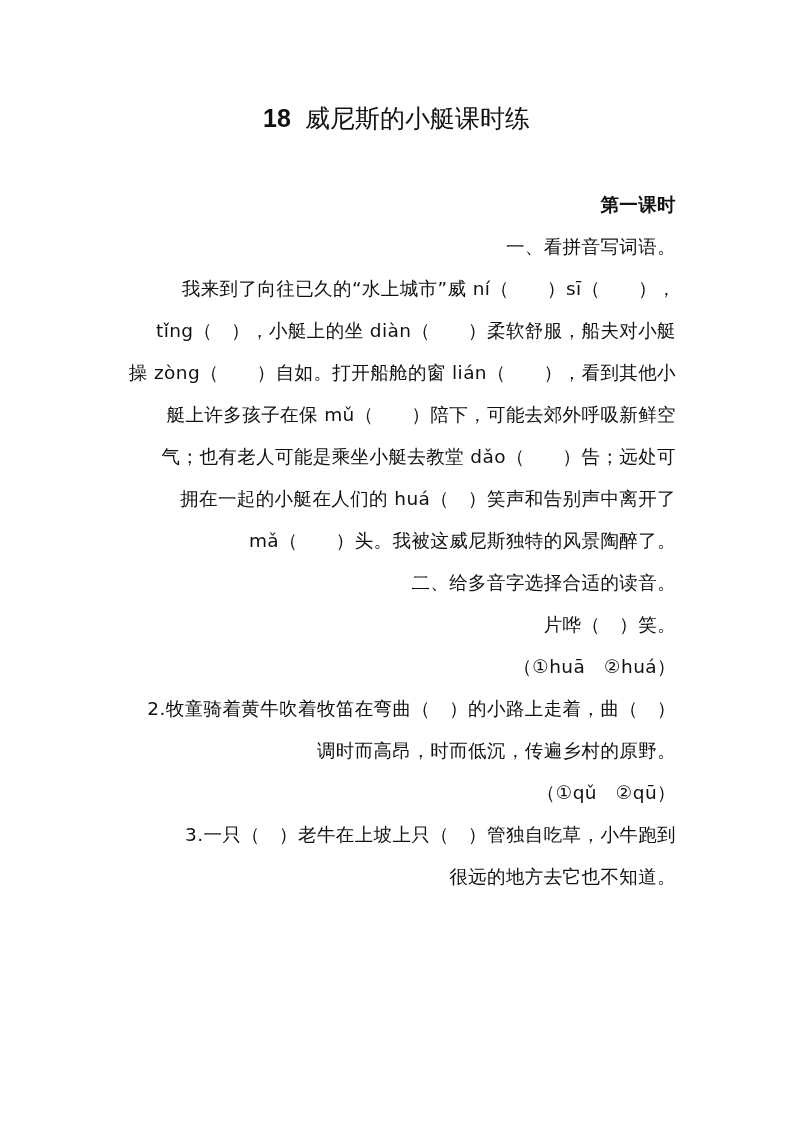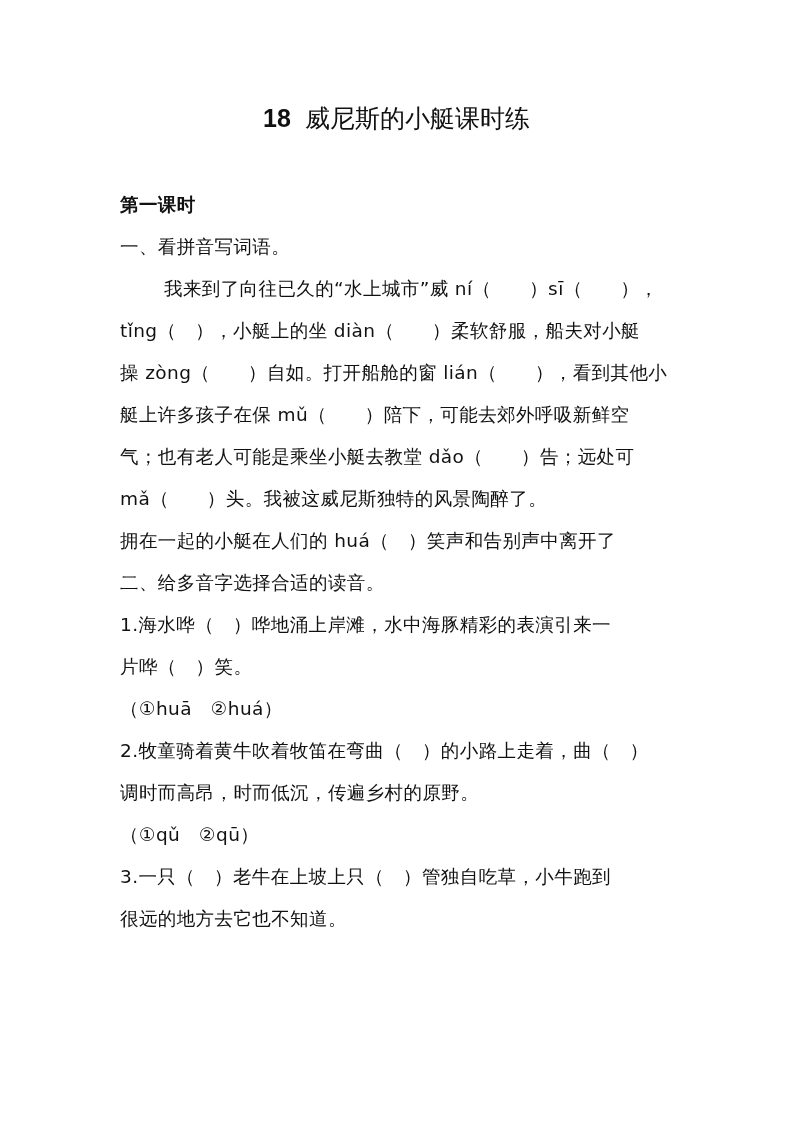--- a/index.html
+++ b/index.html
@@ -2,49 +2,48 @@
 <html><head>
   <meta charset="utf-8">
   <style>
     html, body { margin: 0; padding: 0; background: #ffffff; }
     body { width: 793px; height: 1122px; position: relative; overflow: hidden;
            font-family: "DejaVu Sans", "Liberation Sans", sans-serif; color: #111; }
     .title { position: absolute; top: 100px; left: 0; width: 793px; text-align: center;
              font-size: 25px; line-height: 36px; }
     .title .num { font-family: "Liberation Sans", sans-serif; font-weight: bold; margin-right: 14px; margin-top: 41px; }
     .page { position: absolute; left: 120px; top: 184px; width: 556px; }
-    .line { font-size: 18.5px; line-height: 42px; height: 42px; white-space: nowrap; letter-spacing: 0.4px; }
+    .line { font-size: 18.5px; line-height: 42px; height: 42px; white-space: nowrap; letter-spacing: 0.4px; text-align: right; }
     .bold { font-weight: bold; }
     .indent { padding-left: 44px; }
   </style>
 </head>
 <body>
 
 <div class="title">
   <span class="num">18</span><span>威尼斯的小艇课时练</span>
 </div>
 
 <div class="page">
   <div class="line bold">第一课时</div>
   <div class="line">一、看拼音写词语。</div>
 
   <div>
     <div class="line indent">我来到了向往已久的“水上城市”威 ní（　　）sī（　　），</div>
     <div class="line">tǐng（　），小艇上的坐 diàn（　　）柔软舒服，船夫对小艇</div>
     <div class="line">操 zòng（　　）自如。打开船舱的窗 lián（　　），看到其他小</div>
     <div class="line">艇上许多孩子在保 mǔ（　　）陪下，可能去郊外呼吸新鲜空</div>
     <div class="line">气；也有老人可能是乘坐小艇去教堂 dǎo（　　）告；远处可</div>
+    <div class="line">拥在一起的小艇在人们的 huá（　）笑声和告别声中离开了</div>
     <div class="line">mǎ（　　）头。我被这威尼斯独特的风景陶醉了。</div>
-    <div class="line">拥在一起的小艇在人们的 huá（　）笑声和告别声中离开了</div>
   </div>
 
   <div class="line">二、给多音字选择合适的读音。</div>
 
   <div>
-    <div class="line">1.海水哗（　）哗地涌上岸滩，水中海豚精彩的表演引来一</div>
     <div class="line">片哗（　）笑。</div>
     <div class="line">（①huā　②huá）</div>
   </div>
 
   <div>
     <div class="line">2.牧童骑着黄牛吹着牧笛在弯曲（　）的小路上走着，曲（　）</div>
     <div class="line">调时而高昂，时而低沉，传遍乡村的原野。</div>
     <div class="line">（①qǔ　②qū）</div>
   </div>
 

